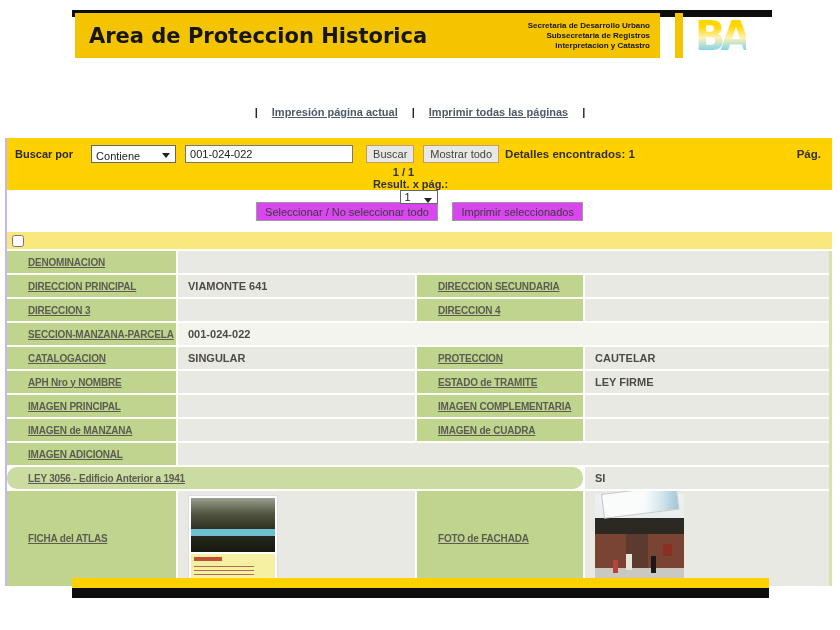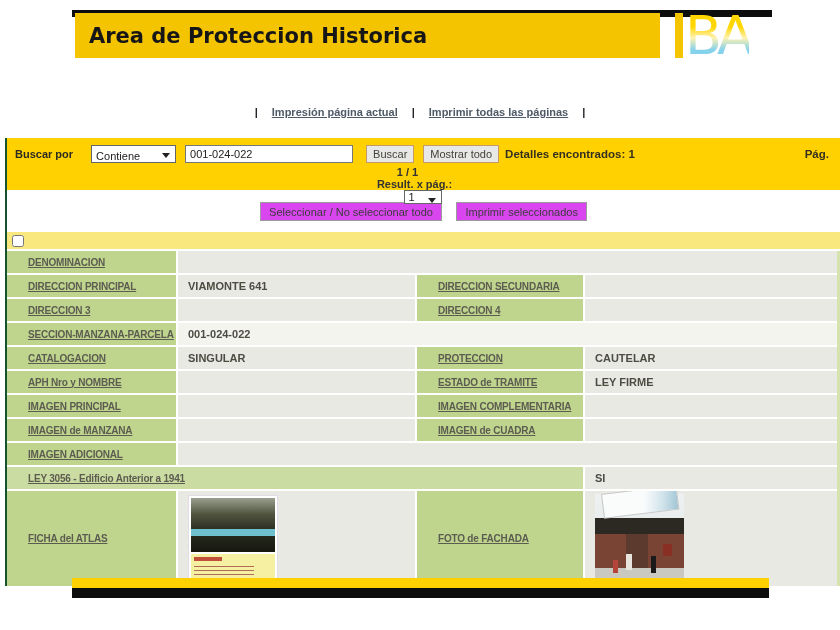--- a/index.html
+++ b/index.html
@@ -20,30 +20,30 @@
     font-family:"Liberation Sans",sans-serif;overflow:hidden;
   }
   
   .top-bar{position:absolute;left:72px;top:10px;width:700px;height:7px;background:var(--bar-black);}
   .header{position:absolute;left:75px;top:13px;height:45px;display:flex;align-items:stretch;}
   .header-box{width:585px;background:var(--header-yellow);display:flex;align-items:center;
     justify-content:space-between;padding:0 10px 0 14px;box-sizing:border-box;}
   .title{font-family:"DejaVu Sans",sans-serif;font-weight:bold;font-size:21px;color:#161616;white-space:nowrap;}
   .org{text-align:right;font-size:8px;font-weight:bold;line-height:10px;color:#161616;}
   .header-sep{width:8px;background:var(--header-yellow);margin-left:15px;}
-  .ba-logo{margin-left:2px;font-family:"DejaVu Sans",sans-serif;font-weight:normal;font-size:54px;
+  .ba-logo{margin-left:12px;font-family:"DejaVu Sans",sans-serif;font-weight:bold;font-size:40px;
     line-height:46px;letter-spacing:-5px;
     background:linear-gradient(180deg,var(--ba-top) 30%,#FFF2B0 55%,var(--ba-bottom) 82%);
     -webkit-background-clip:text;background-clip:text;color:transparent;}
   
   .nav{position:absolute;top:106px;left:0;width:100%;text-align:center;font-size:11px;font-weight:bold;}
   .nav a{color:#4E5A66;text-decoration:underline;margin:0 14px;cursor:pointer;}
   .nav .sep{color:#20242a;}
   
-  .content{position:absolute;top:138px;left:5px;right:0;border-left:2px solid #14532d;}
+  .content{position:absolute;top:138px;left:5px;right:8px;border-left:2px solid #c4b5fd;}
   .search-block{background:var(--search-yellow);padding:3px 6px 4px 4px;}
   .search-row1{display:flex;align-items:center;height:25px;}
   .lbl{font-size:11px;font-weight:bold;color:#2B2B22;margin:0 9px 0 4px;white-space:nowrap;}
   .sel{position:relative;display:inline-block;background:#fff;border:1px solid #666;height:18px;box-sizing:border-box;}
   .sel select{appearance:none;-webkit-appearance:none;border:none;background:transparent;width:100%;height:100%;
     font-size:11px;font-family:"Liberation Sans",sans-serif;padding:0 18px 0 4px;color:#222;}
   .sel::after{content:"";position:absolute;right:5px;top:7px;border-left:4px solid transparent;
     border-right:4px solid transparent;border-top:5px solid #222;pointer-events:none;}
   .sel-field{width:166px;}
   .sel-op{width:85px;margin-left:9px;}
@@ -64,21 +64,21 @@
   .action-btn{background:#d946ef;border:1px solid #9B9B9B;color:#3C3C3C;font-size:11px;height:19px;
     padding:0 8px;margin:4px 5px;font-family:"Liberation Sans",sans-serif;cursor:pointer;}
   
   .select-row{background:var(--pale-yellow);height:17px;display:flex;align-items:center;padding-left:5px;}
   .select-row input{width:12px;height:12px;margin:0;}
   .record-table{display:grid;grid-template-columns:169px 237px 166px 1fr;
     grid-template-rows:repeat(10,22px) 95px;gap:2px;background:#fff;margin-top:2px;
     border-right:3px solid #D7E3AE;}
   .cell{display:flex;align-items:center;font-weight:bold;overflow:hidden;}
   .cell.label{background:var(--label-green);color:#5C5C50;font-size:10px;padding-left:21px;letter-spacing:-0.2px;text-decoration:underline;}
-  .cell.label.wide{background:var(--wide-green);}
+  .cell.label.wide{background:var(--wide-green);border-radius:10px;}
   .cell.value{background:var(--value-gray);color:#4C4C42;font-size:11px;padding-left:10px;}
   .cell.value.light{background:var(--value-light);}
   
   .thumb{position:relative;cursor:pointer;}
   .thumb-ficha{width:90px;height:88px;background:#fff;border:1px solid #E3DCE6;box-sizing:border-box;padding:2px;}
   .thumb-ficha::before{content:"";display:block;height:54px;
     background:
       linear-gradient(#6FC0CF,#6FC0CF) 0 31px / 100% 7px no-repeat,
       linear-gradient(180deg,#9AA08E 0%,#50543F 30%,#2A2D20 60%,#16180F 100%);}
   .thumb-ficha::after{content:"";display:block;height:25px;margin-top:2px;
@@ -104,20 +104,25 @@
   .bottom-black{position:absolute;left:72px;top:588px;width:697px;height:10px;background:var(--bar-black);}
 </style>
 </head>
 <body>
 
 <div class="top-bar"></div>
 
 <div class="header">
   <div class="header-box">
     <div class="title">Area de Proteccion Historica</div>
+    <div class="org">
+      <div>Secretaria de Desarrollo Urbano</div>
+      <div>Subsecretaria de Registros</div>
+      <div>Interpretacion y Catastro</div>
+    </div>
   </div>
   <div class="header-sep"></div>
   <div class="ba-logo">BA</div>
 </div>
 
 <div class="nav">
   <span class="sep">|</span><a>Impresión página actual</a><span class="sep">|</span><a>Imprimir todas las páginas</a><span class="sep">|</span>
 </div>
 
 <div class="content">

